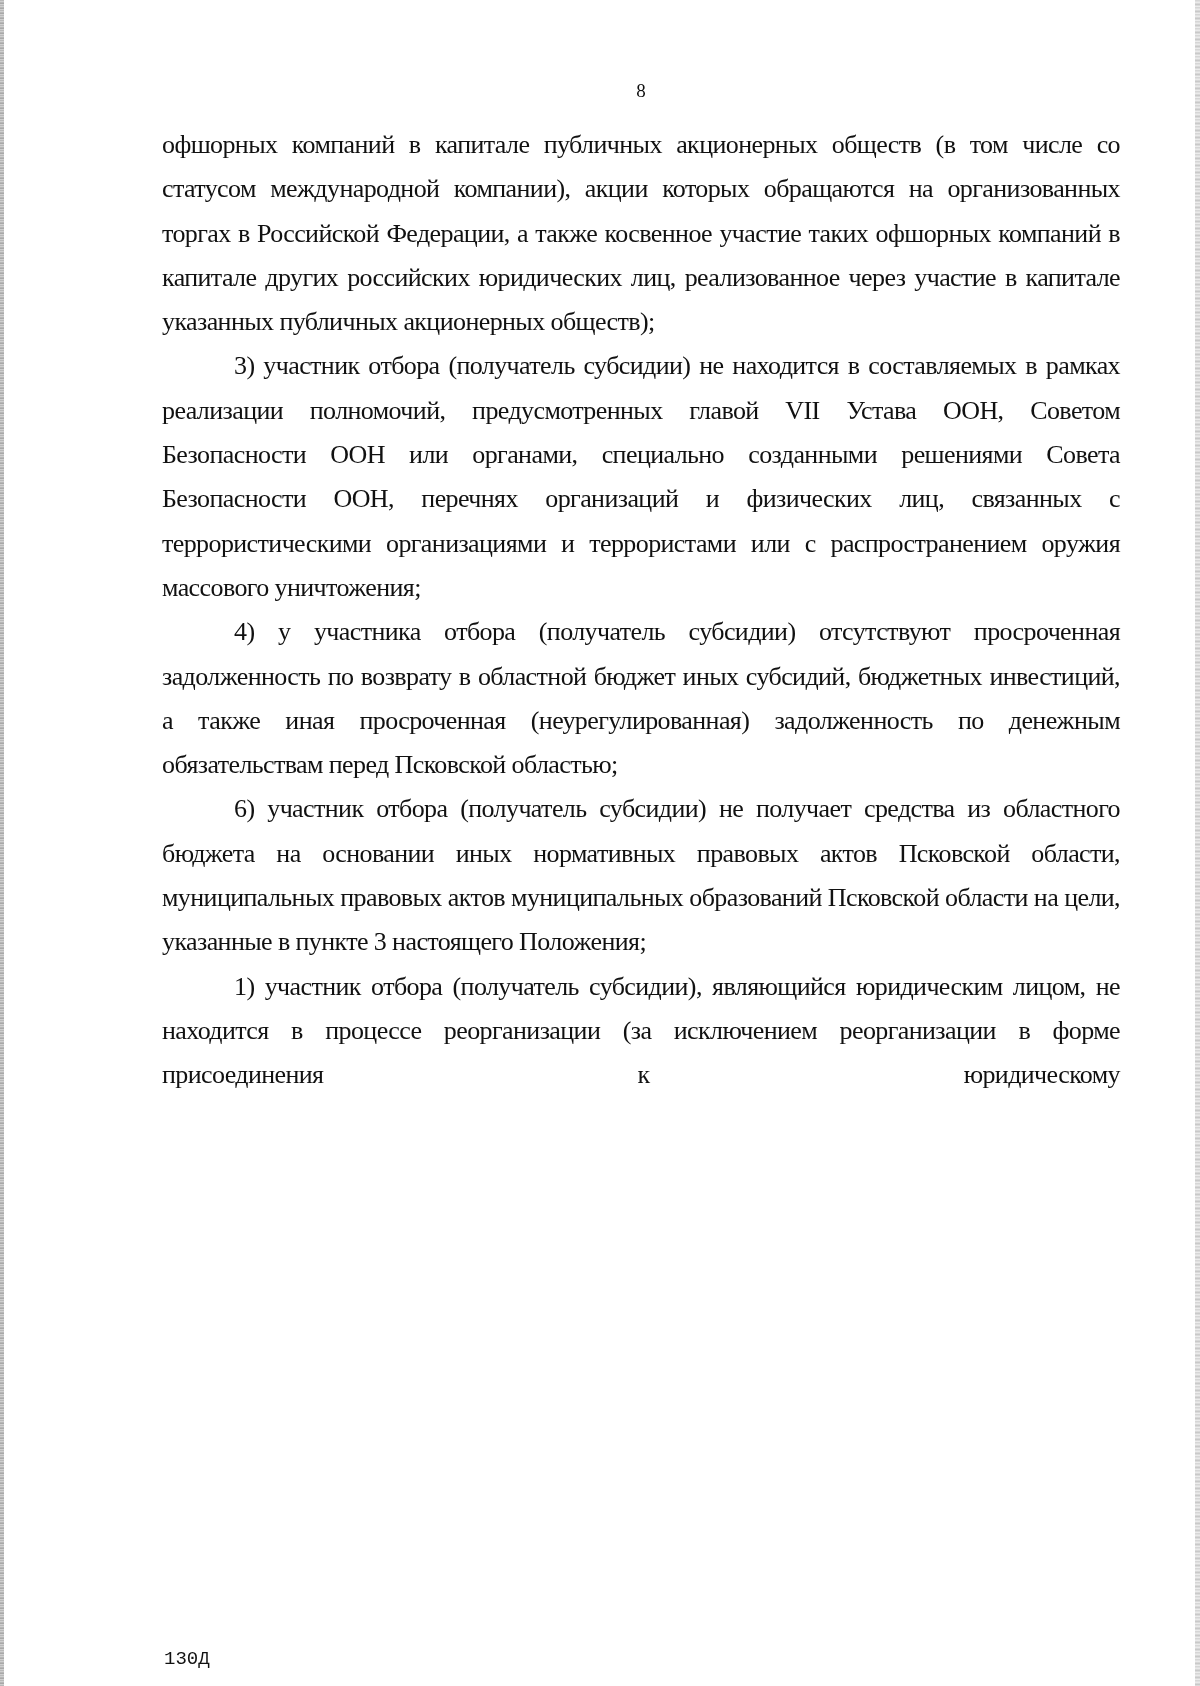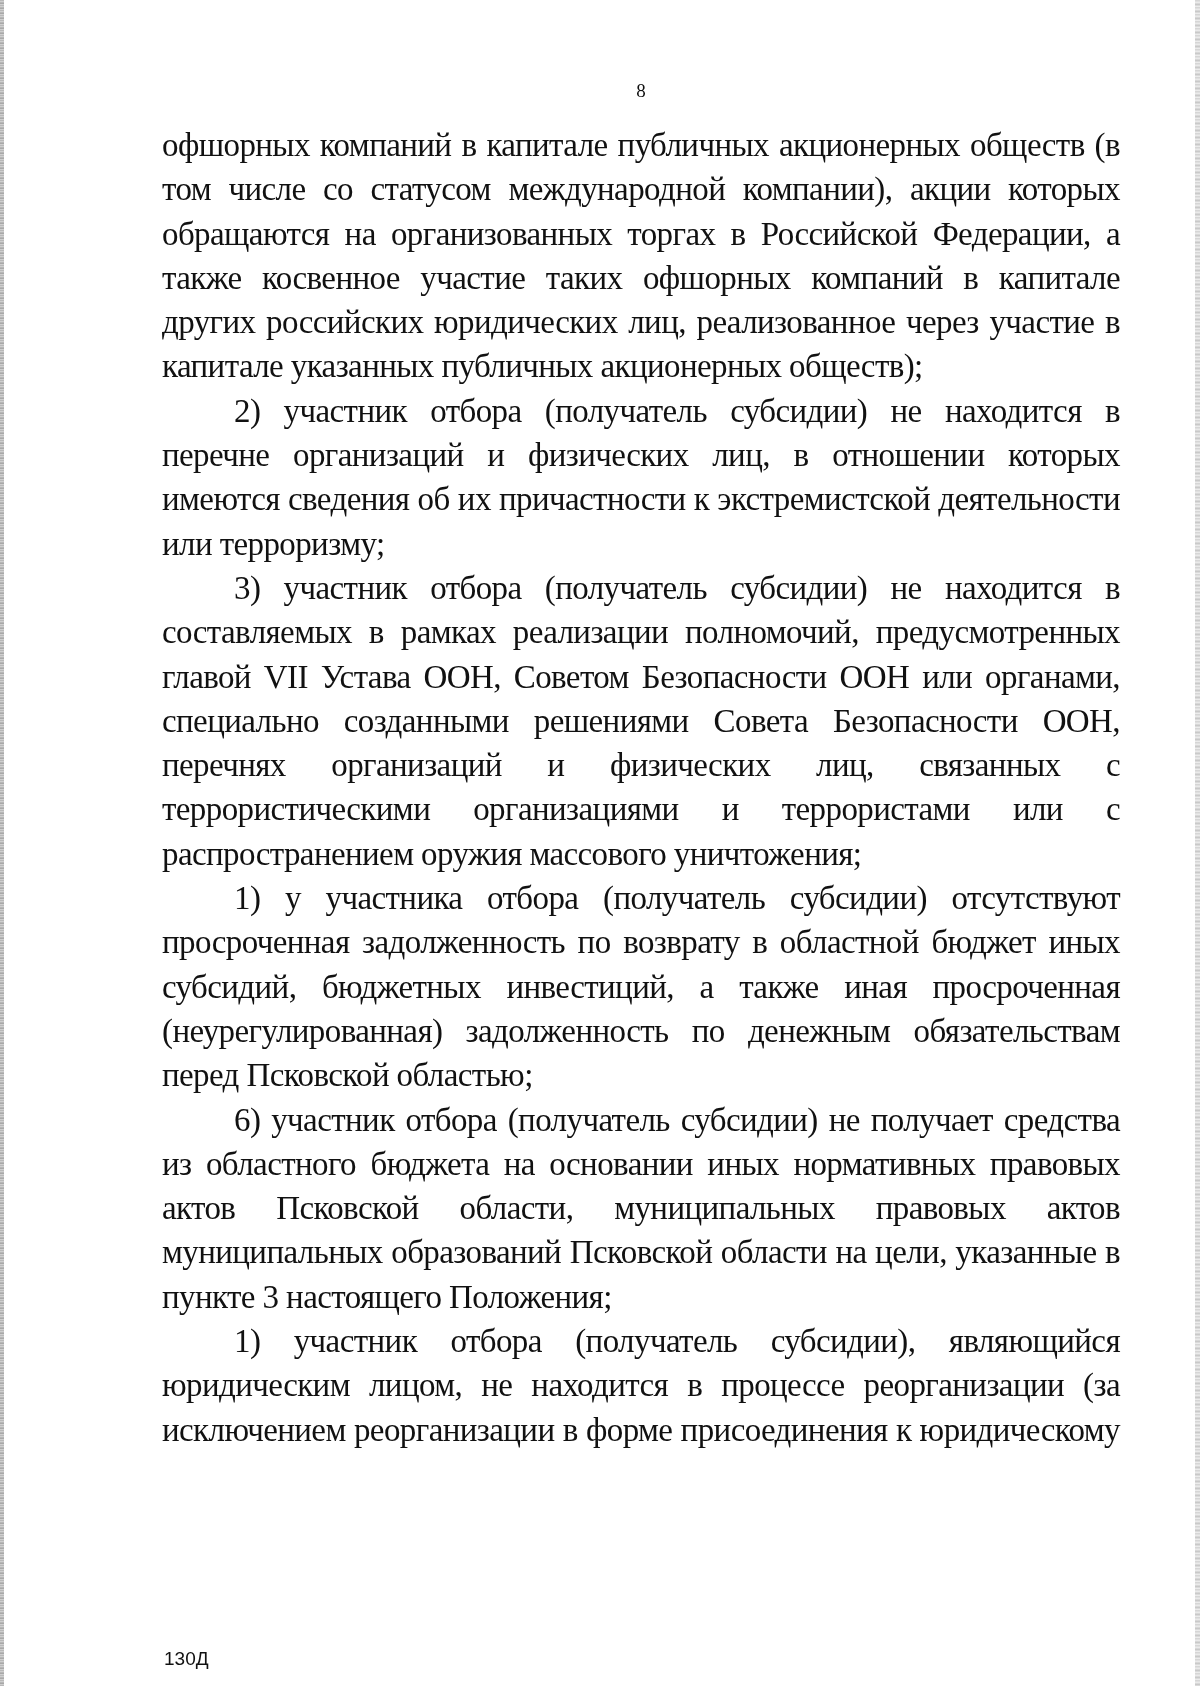--- a/index.html
+++ b/index.html
@@ -36,53 +36,52 @@
       font-family: "Liberation Serif", serif;
       font-size: 19px;
       color: #111;
     }
     .content {
       position: absolute;
       top: 123px;
       left: 162px;
       width: 958px;
       font-family: "Liberation Serif", serif;
-      font-size: 33px;
+      font-size: 26px;
       line-height: 44.3px;
       color: #111;
       letter-spacing: -0.6px;
       word-spacing: 0px;
     }
     .content p {
       margin: 0;
       text-align: justify;
       text-align-last: left;
     }
     .content p.indent {
       text-indent: 72px;
     }
     .footer-code {
       position: absolute;
       top: 1648px;
       left: 164px;
-      font-family: Liberation Sans, sans-serif;
+      font-family: Liberation Mono, monospace;
       font-size: 19px;
       color: #111;
     }
   </style>
 </head>
 <body>
 
 <div class="scan-edge-left"></div>
 <div class="scan-edge-right"></div>
 
 <div class="page-number">8</div>
 
 <div class="content">
   <p>офшорных компаний в капитале публичных акционерных обществ (в том числе со статусом международной компании), акции которых обращаются на организованных торгах в Российской Федерации, а также косвенное участие таких офшорных компаний в капитале других российских юридических лиц, реализованное через участие в капитале указанных публичных акционерных обществ);</p>
-  <p class="indent">2) участник отбора (получатель субсидии) не находится в перечне организаций и физических лиц, в отношении которых имеются сведения об их причастности к экстремистской деятельности или терроризму;</p>
   <p class="indent">3) участник отбора (получатель субсидии) не находится в составляемых в рамках реализации полномочий, предусмотренных главой VII Устава ООН, Советом Безопасности ООН или органами, специально созданными решениями Совета Безопасности ООН, перечнях организаций и физических лиц, связанных с террористическими организациями и террористами или с распространением оружия массового уничтожения;</p>
-  <p class="indent">1) у участника отбора (получатель субсидии) отсутствуют просроченная задолженность по возврату в областной бюджет иных субсидий, бюджетных инвестиций, а также иная просроченная (неурегулированная) задолженность по денежным обязательствам перед Псковской областью;</p>
+  <p class="indent">4) у участника отбора (получатель субсидии) отсутствуют просроченная задолженность по возврату в областной бюджет иных субсидий, бюджетных инвестиций, а также иная просроченная (неурегулированная) задолженность по денежным обязательствам перед Псковской областью;</p>
   <p class="indent">6) участник отбора (получатель субсидии) не получает средства из областного бюджета на основании иных нормативных правовых актов Псковской области, муниципальных правовых актов муниципальных образований Псковской области на цели, указанные в пункте 3 настоящего Положения;</p>
   <p class="indent" style="text-align-last: justify;">1) участник отбора (получатель субсидии), являющийся юридическим лицом, не находится в процессе реорганизации (за исключением реорганизации в форме присоединения к юридическому</p>
 </div>
 
 <div class="footer-code">130Д</div>
 
 </body></html>

